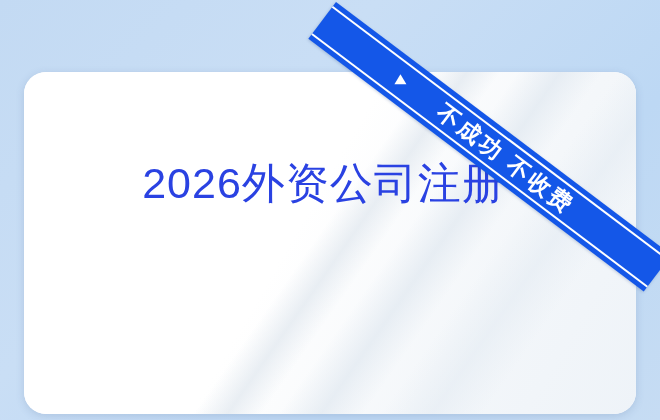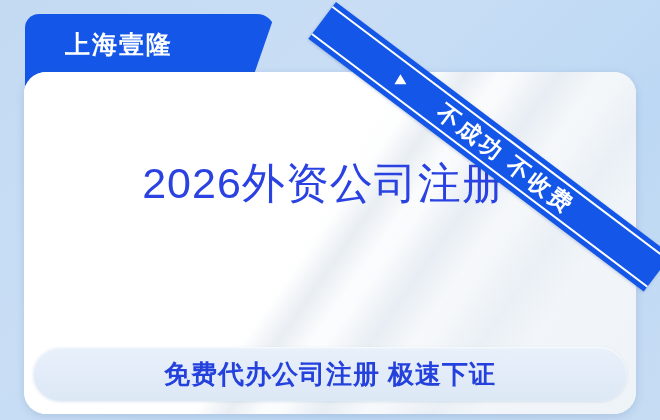--- a/index.html
+++ b/index.html
@@ -172,34 +172,28 @@
     border-right: 6px solid transparent;
     border-bottom: 10px solid #ffffff;
     transform: rotate(-37deg);
   }
 </style>
 </head>
 <body>
 
 <div id="poster">
 
-  <div class="tab">
-    <div class="tab-label">上海壹隆</div>
-  </div>
 
   <div class="card">
     <div class="card-sheen"></div>
 
     <div class="headline">
       <span class="line1">2026外资公司注册</span>
     </div>
 
-    <div class="pill">
-      <div class="pill-label">免费代办公司注册 极速下证</div>
-    </div>
   </div>
 
   <div class="ribbon">
     <div class="ribbon-marker"></div>
     <div class="ribbon-label">不成功 不收费</div>
   </div>
 
 </div>
 
 </body></html>

